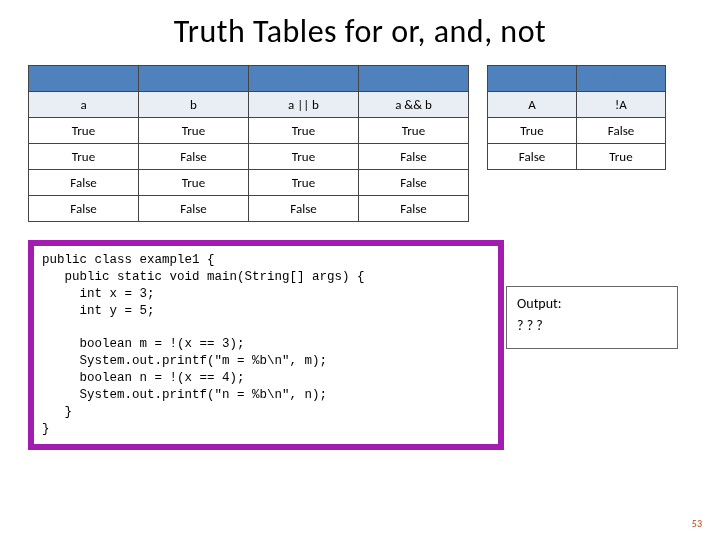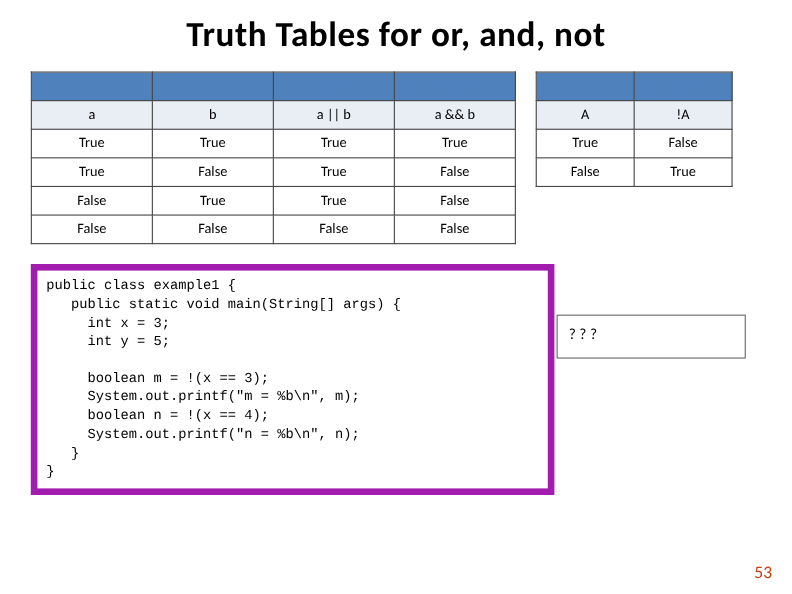--- a/index.html
+++ b/index.html
@@ -9,21 +9,21 @@
     height: 540px;
     background: #fff;
     font-family: Calibri, Arial, sans-serif;
     color: #000;
     position: relative;
     overflow: hidden;
   }
   .title {
     text-align: center;
     font-size: 32px;
-    font-weight: 700;
+    font-weight: 400;
     margin-top: 12px;
     margin-bottom: 14px;
     letter-spacing: 0.5px;
   }
   .tables-row {
     display: flex;
     gap: 18px;
     padding: 0 28px;
     align-items: flex-start;
   }
@@ -62,21 +62,21 @@
     width: 150px;
     border: 1px solid #666;
     padding: 6px 10px 10px 10px;
     font-size: 14px;
     line-height: 1.6;
   }
   .page-num {
     position: absolute;
     right: 18px;
     bottom: 10px;
-    font-size: 16px;
+    font-size: 10px;
     color: #c2410c;
   }
 </style>
 </head>
 <body>
 
 <div class="title">Truth Tables for or, and, not</div>
 
 <div class="tables-row">
 
@@ -150,16 +150,17 @@
 <span>     int y = 5;</span>
 <span></span>
 <span>     boolean m = !(x == 3);</span>
 <span>     System.out.printf("m = %b\n", m);</span>
 <span>     boolean n = !(x == 4);</span>
 <span>     System.out.printf("n = %b\n", n);</span>
 <span>   }</span>
 <span>}</span></div>
 
 <div class="output-box">
+  <div>Output:</div>
   <div>? ? ?</div>
 </div>
 
 <div class="page-num">53</div>
 
 </body></html>

